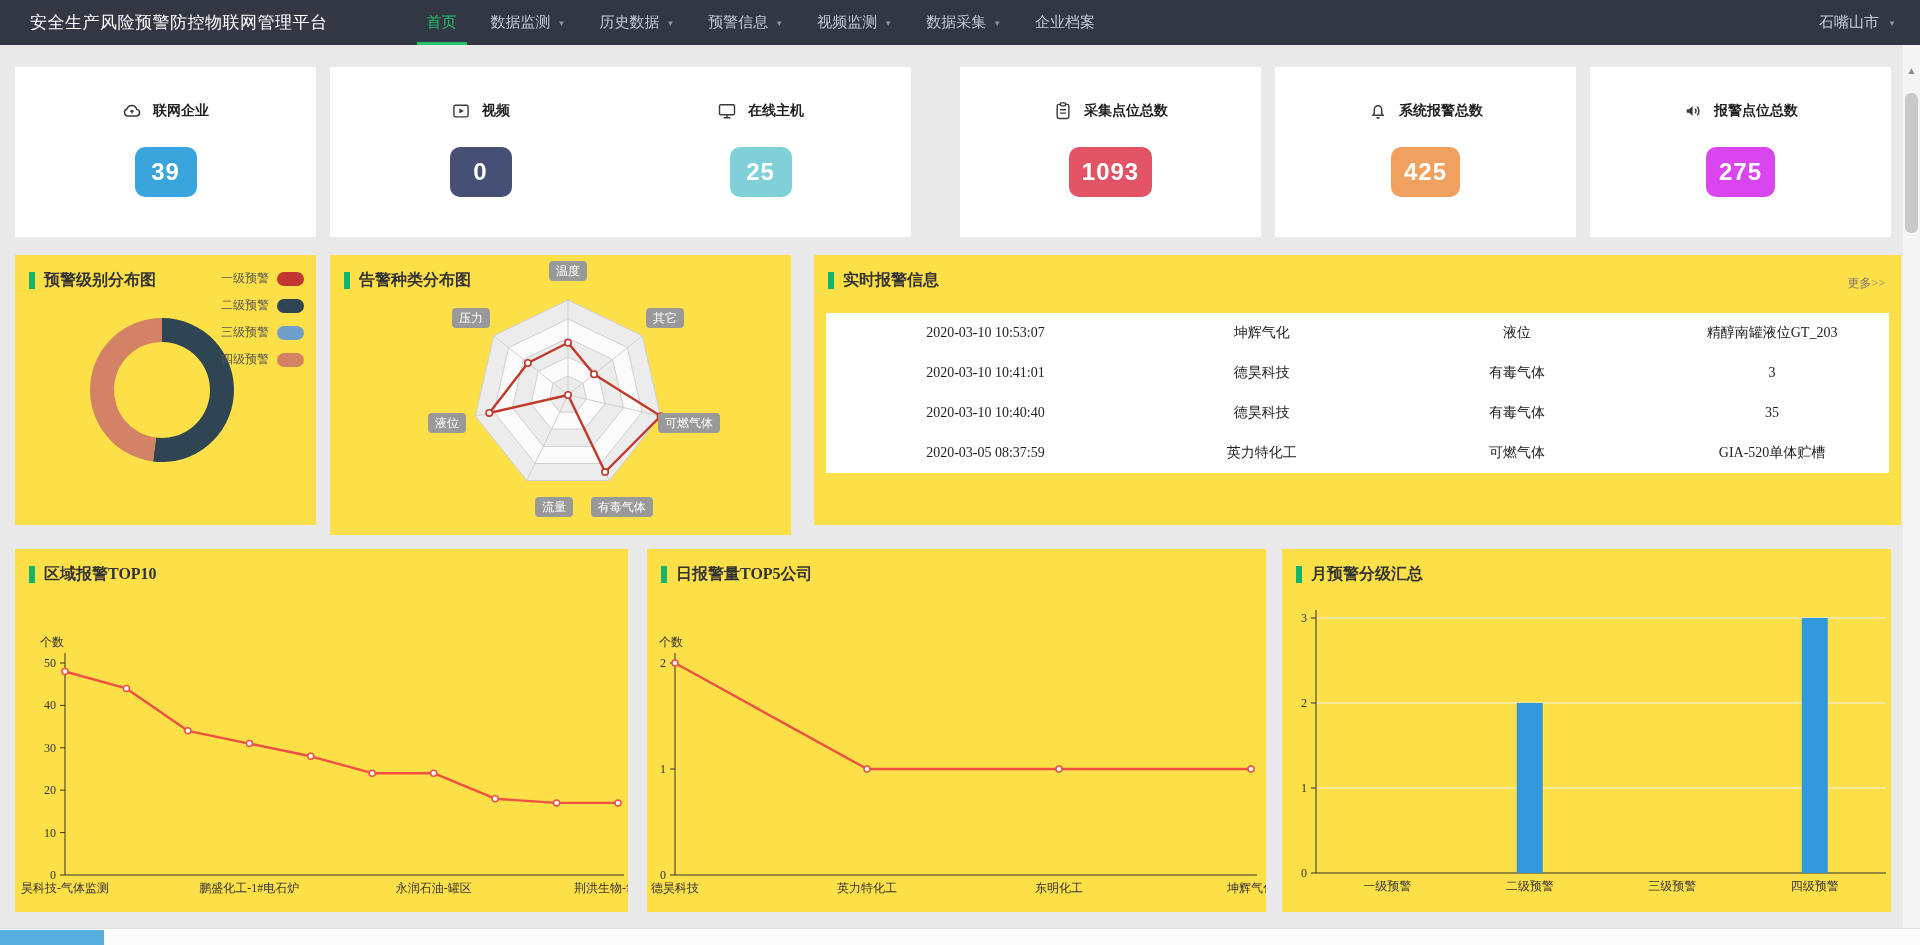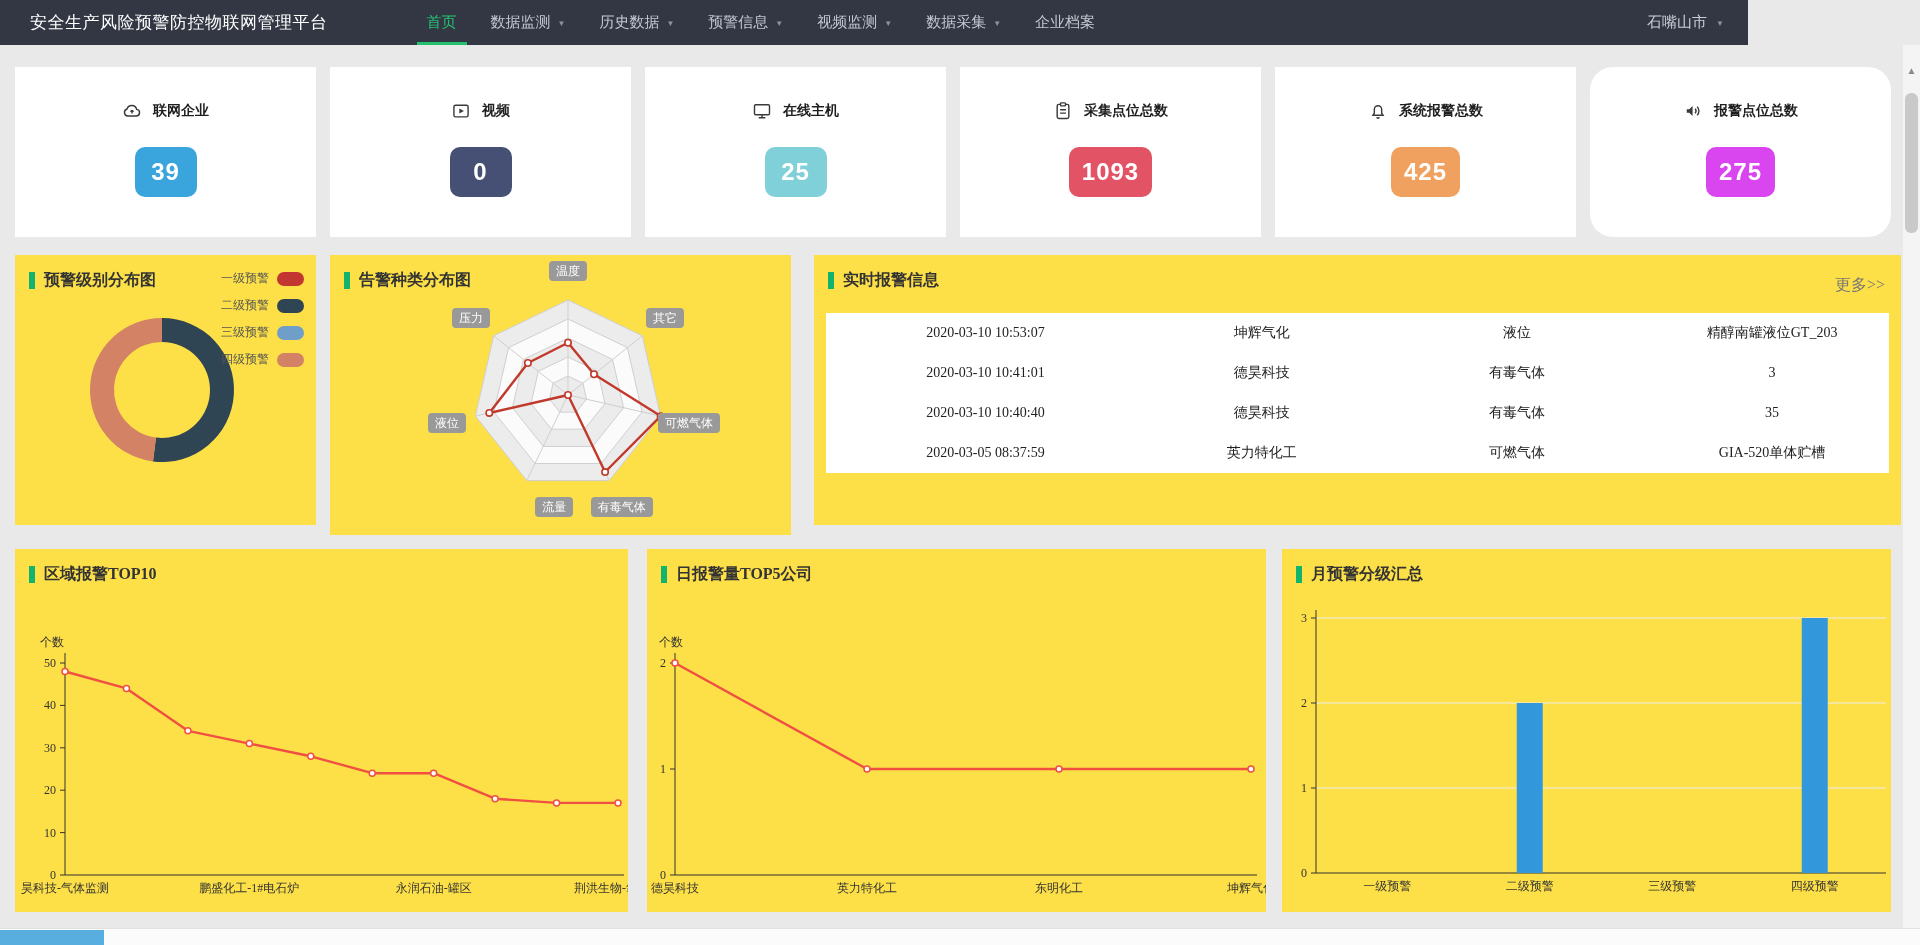--- a/index.html
+++ b/index.html
@@ -1,20 +1,20 @@
 <!DOCTYPE html>
 <html><head>
 <meta charset="utf-8">
 <style>
   html,body{margin:0;padding:0;background:#e9e9e9;}
   *{box-sizing:border-box;}
   .app{position:relative;width:1920px;height:945px;background:#e9e9e9;overflow:hidden;
        font-family:"Liberation Sans",sans-serif;}
   
-  .navbar{position:absolute;top:0;left:0;width:1748px;height:45px;background:#333744;
+  .navbar{position:absolute;top:0;left:0;width:1920px;height:45px;background:#333744;
           display:flex;align-items:center;}
   .nav-title{margin-left:30px;font-size:17px;color:#ffffff;letter-spacing:.5px;white-space:nowrap;}
   .nav-items{display:flex;height:45px;margin-left:82px;}
   .nav-item{position:relative;display:flex;align-items:center;gap:7px;padding:0 17px;
             font-size:15px;color:#c3c7d1;cursor:pointer;white-space:nowrap;}
   .nav-item .caret{font-size:8px;color:#8e939e;margin-top:2px;}
   .nav-item.active{color:#23c16e;}
   .nav-item.active .underline{position:absolute;left:7px;right:7px;bottom:0;height:3px;background:#23c16e;}
   .nav-region{margin-left:auto;margin-right:24px;display:flex;align-items:center;gap:9px;
               font-size:15px;color:#c9cdd6;cursor:pointer;white-space:nowrap;}
@@ -31,21 +31,21 @@
   .panel{position:absolute;background:#fde047;overflow:hidden;font-family:Liberation Serif, serif;}
   #panel-pie{left:15px;top:255px;width:301px;height:270px;}
   #panel-radar{left:330px;top:255px;width:461px;height:280px;}
   #panel-alarms{left:814px;top:255px;width:1087px;height:270px;}
   #panel-top10{left:15px;top:549px;width:613px;height:363px;}
   #panel-top5{left:647px;top:549px;width:619px;height:363px;}
   #panel-monthly{left:1282px;top:549px;width:609px;height:363px;}
   .p-title{position:absolute;left:14px;top:15px;display:flex;align-items:center;gap:9px;
            font-size:16px;font-weight:bold;color:#333;z-index:3;white-space:nowrap;}
   .green-bar{width:6px;height:17px;background:#12b36c;flex:0 0 auto;}
-  .more{position:absolute;right:16px;top:20px;font-size:16px;color:#777;cursor:pointer;z-index:3;}
+  .more{position:absolute;right:16px;top:20px;font-size:12px;color:#777;cursor:pointer;z-index:3;}
   .chart-svg{position:absolute;left:0;top:0;}
   
   .legend{position:absolute;right:12px;top:15px;z-index:3;}
   .legend-item{display:flex;align-items:center;justify-content:flex-end;gap:8px;
                margin-bottom:10px;font-size:12px;color:#555;cursor:pointer;}
   .swatch{width:27px;height:14px;border-radius:7px;flex:0 0 auto;}
   
   .radar-chip{position:absolute;transform:translate(-50%,-50%);background:#999;color:#fff;
               font-size:12px;line-height:1;padding:4px 7px;border-radius:4px;white-space:nowrap;z-index:2;}
   
@@ -125,21 +125,21 @@
           <span>
             <svg width="20" height="20" viewBox="0 0 24 24" fill="none" stroke="#3a3a3a" stroke-width="1.7">
               <rect x="3.5" y="5" width="17" height="14" rx="2"></rect>
               <path d="M10 9l5.5 3L10 15z" fill="#3a3a3a" stroke="none"></path>
             </svg>
           </span>
           <span>视频</span>
         </div>
         <div class="badge" style="background: rgb(70, 80, 116);">0</div>
       </div>
-      <div class="card" style="left: 645px;">
+      <div class="card" style="left: 610px;">
         <div class="card-head">
           <span>
             <svg width="20" height="20" viewBox="0 0 24 24" fill="none" stroke="#3a3a3a" stroke-width="1.7">
               <rect x="3" y="4.5" width="18" height="12" rx="1.5"></rect>
               <path d="M12 16.5v3.5M8 20h8"></path>
             </svg>
           </span>
           <span>在线主机</span>
         </div>
         <div class="badge" style="background: rgb(127, 208, 216);">25</div>
@@ -162,21 +162,21 @@
           <span>
             <svg width="20" height="20" viewBox="0 0 24 24" fill="none" stroke="#3a3a3a" stroke-width="1.7">
               <path d="M6 17h12l-1.6-2.3V10a4.4 4.4 0 1 0-8.8 0v4.7L6 17z"></path>
               <path d="M10.4 19.5a1.7 1.7 0 0 0 3.2 0"></path>
             </svg>
           </span>
           <span>系统报警总数</span>
         </div>
         <div class="badge" style="background: rgb(240, 161, 96);">425</div>
       </div>
-      <div class="card" style="left: 1590px; border-radius: 23px;">
+      <div class="card" style="left: 1590px;">
         <div class="card-head">
           <span>
             <svg width="20" height="20" viewBox="0 0 24 24" fill="none" stroke="#3a3a3a" stroke-width="1.7">
               <path d="M4.5 9.8v4.4h3l4 3.8V6l-4 3.8h-3z" fill="#3a3a3a" stroke="none"></path>
               <path d="M14.5 9.3a4 4 0 0 1 0 5.4M17 7a7 7 0 0 1 0 10"></path>
             </svg>
           </span>
           <span>报警点位总数</span>
         </div>
         <div class="badge" style="background: #d946ef;">275</div>

